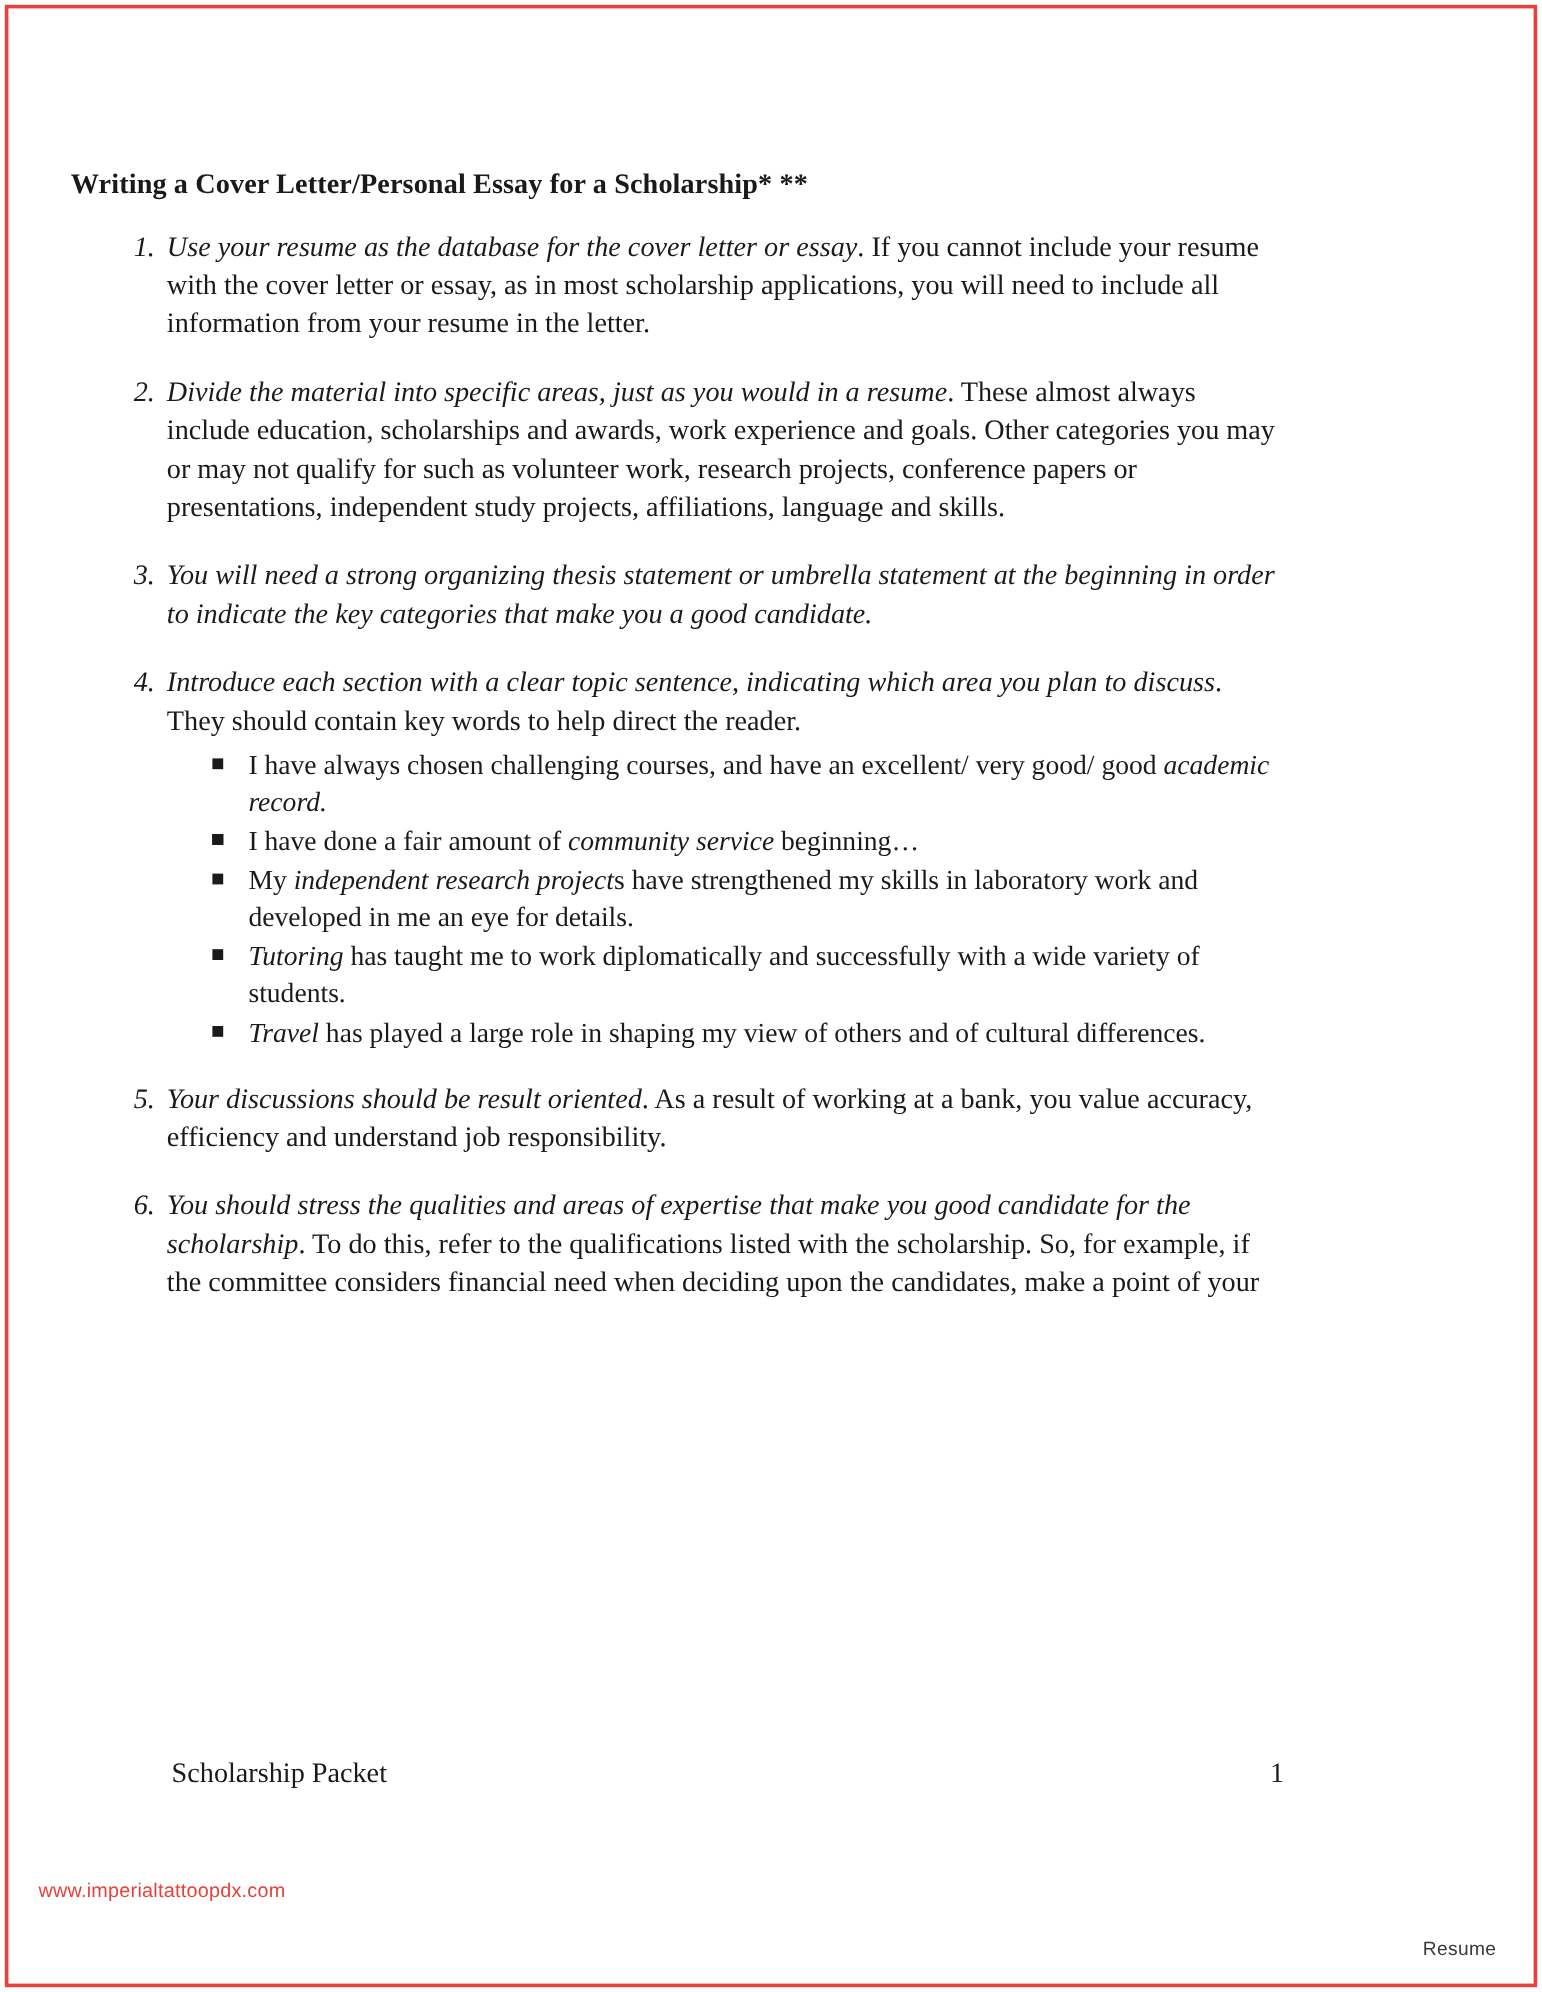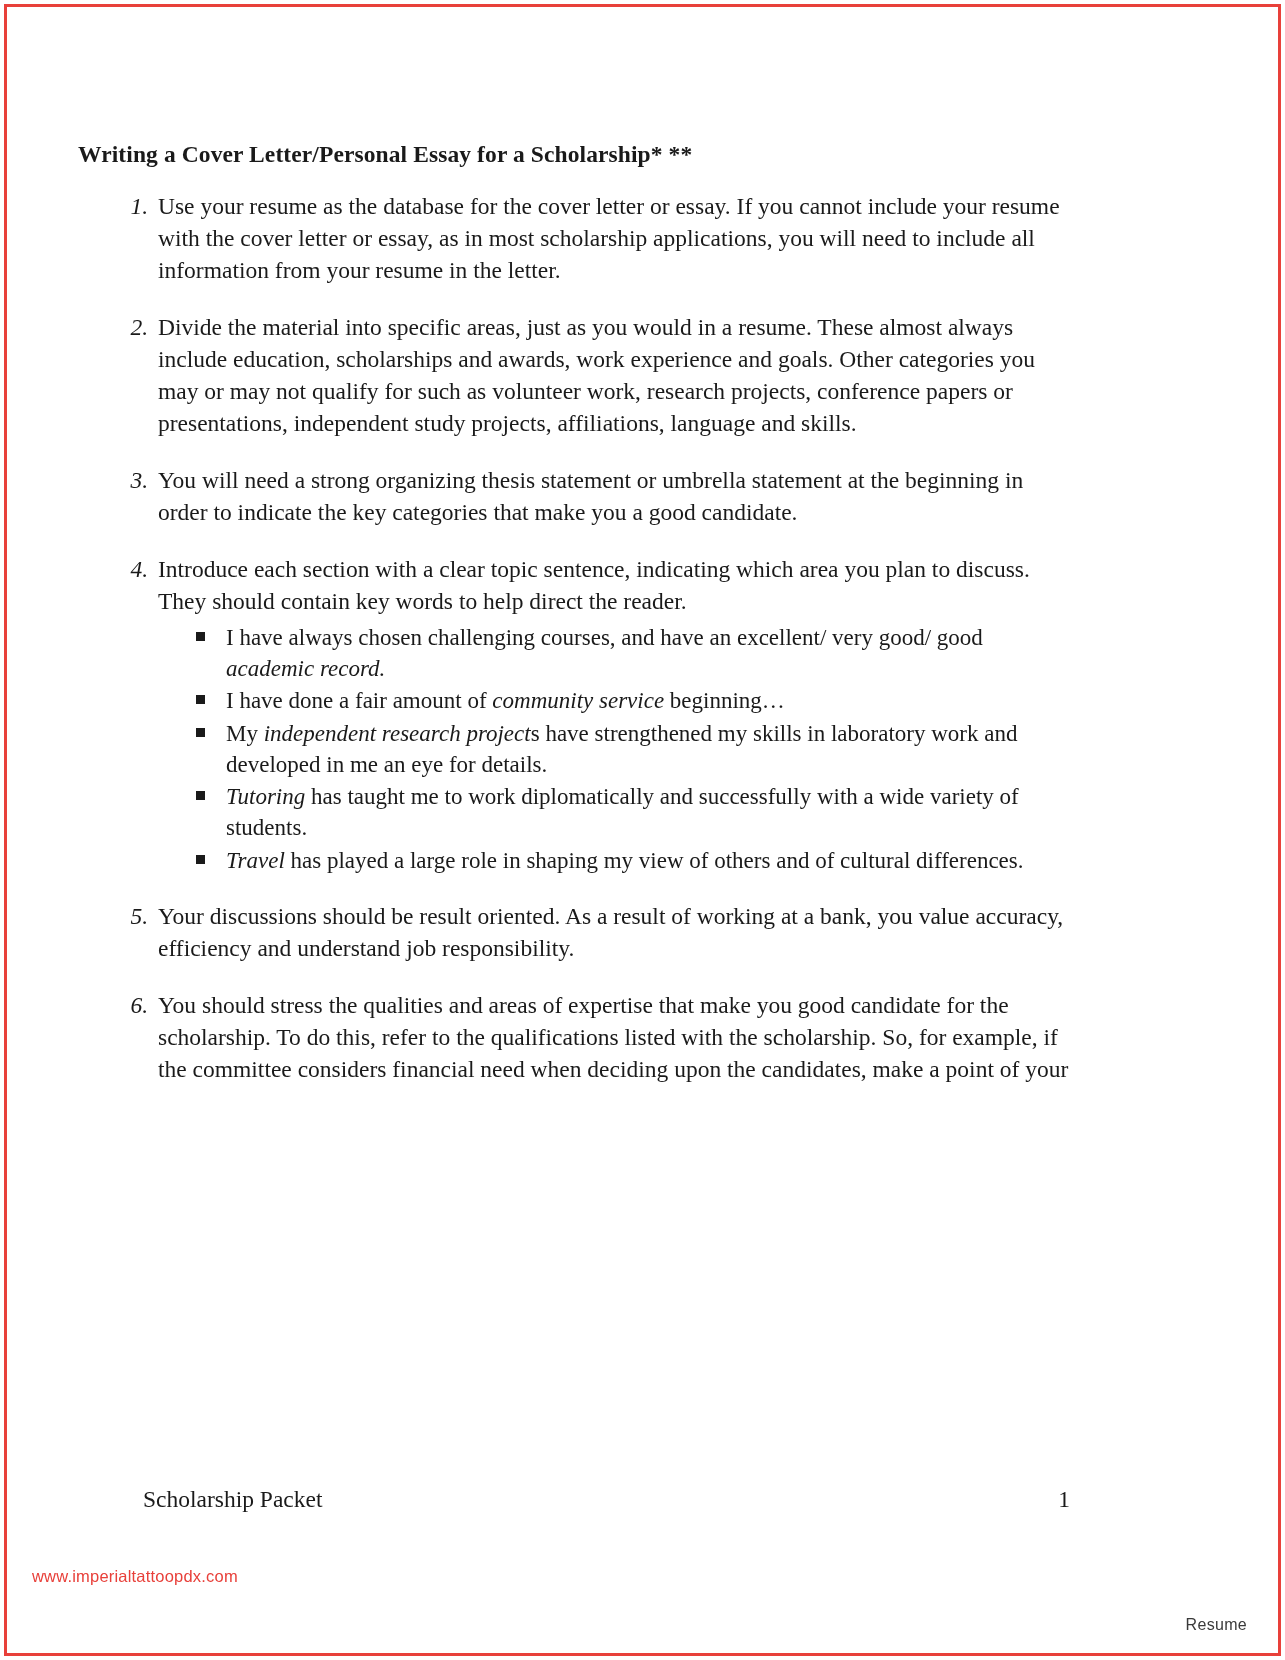--- a/index.html
+++ b/index.html
@@ -25,21 +25,21 @@
     border: 3px solid #e8403a;
     box-sizing: border-box;
   }
   .page {
     position: absolute;
     left: 0;
     top: 0;
     width: 1285px;
     height: 1660px;
     box-sizing: border-box;
-    padding: 140px 215px 0 78px;
+    padding: 140px 215px 0 59px;
   }
   .doc-title {
     font-size: 23.5px;
     font-weight: bold;
     letter-spacing: 0.1px;
     margin: 0 0 22px 0;
     line-height: 1.25;
   }
   ol.main-list {
     list-style: none;
@@ -55,20 +55,21 @@
   }
   ol.main-list > li .num {
     position: absolute;
     left: 36px;
     top: 0;
     font-style: italic;
     width: 34px;
     text-align: right;
   }
   .lead {
+    font-style: italic;
   }
   .rest {
     font-style: normal;
   }
   ul.sub-list {
     list-style: none;
     margin: 4px 0 0 0;
     padding: 0;
   }
   ul.sub-list > li {
@@ -86,21 +87,21 @@
     height: 9px;
     background: #1a1a1a;
   }
   em.it {
     text-align: right;
   }
   .footer {
     position: absolute;
     left: 143px;
     right: 215px;
-    bottom: 147px;
+    bottom: 168px;
     display: flex;
     justify-content: space-between;
     align-items: center;
     font-size: 23.5px;
   }
   .footer .page-no {
     font-size: 23.5px;
   }
   .watermark {
     position: absolute;

